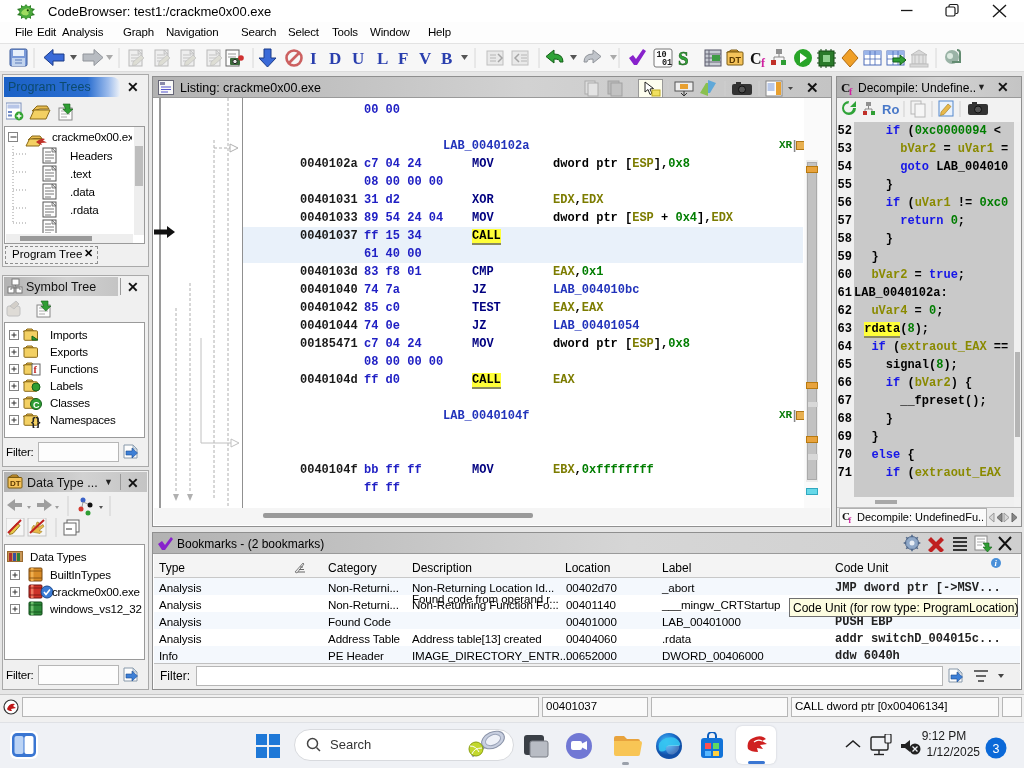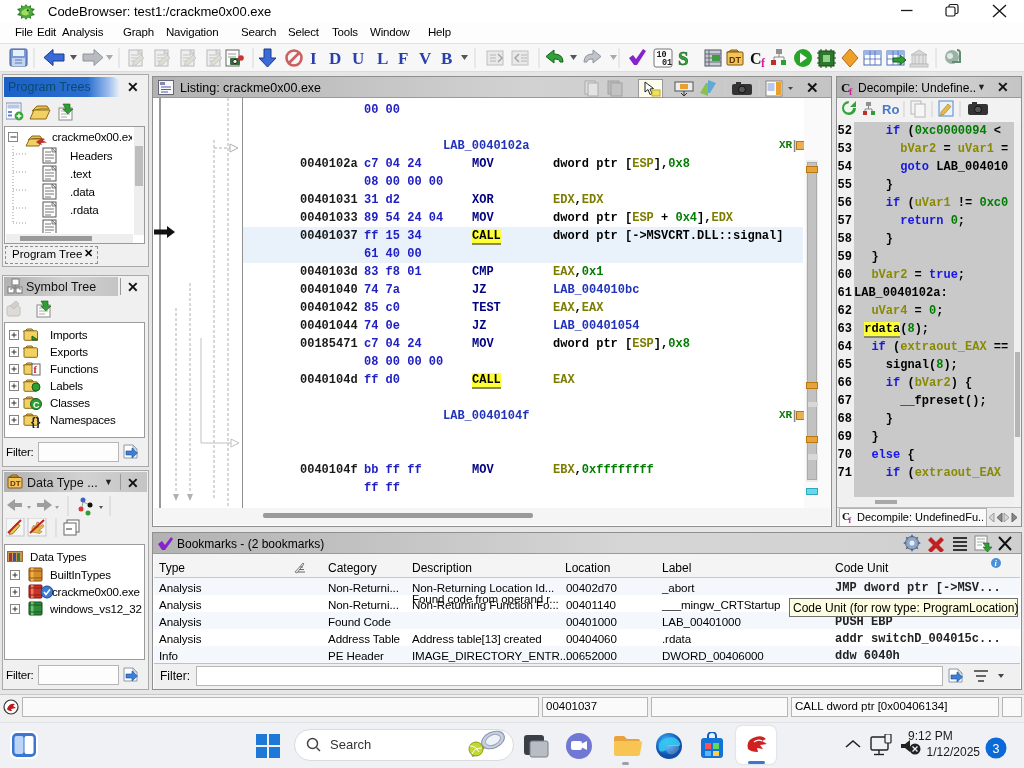--- a/index.html
+++ b/index.html
@@ -537,21 +537,20 @@
 <div class="lr" style="top:111px">
           <s style="left:146px" class="ca">00401033</s>
           <s style="left:210px" class="cb">89 54 24 04</s>
           <s style="left:318px" class="cm">MOV</s>
           <s style="left:399px" class="co">dword ptr [<i class="cr">ESP</i> + <i class="cc">0x4</i>],<i class="cr">EDX</i></s>
         </div>
 <div class="lr" style="top:129px">
           <s style="left:146px" class="ca">00401037</s>
           <s style="left:210px" class="cb">ff 15 34</s>
           <s style="left:318px" class="cm hl">CALL</s>
-          <s style="left:399px" class="co">dword ptr [-&gt;MSVCRT.DLL::signal]</s>
         </div>
 <div class="lr" style="top:147px">
           <s style="left:210px" class="cb">61 40 00</s>
         </div>
 <div class="lr" style="top:165px">
           <s style="left:146px" class="ca">0040103d</s>
           <s style="left:210px" class="cb">83 f8 01</s>
           <s style="left:318px" class="cm">CMP</s>
           <s style="left:399px" class="cr">EAX<i class="co">,</i><i class="cc">0x1</i></s>
         </div>
@@ -951,19 +950,19 @@
  <rect x="2" y="3" width="17" height="13" rx="1.5" fill="none" stroke="#222" stroke-width="1.4"></rect>
  <line x1="10" y1="16" x2="10" y2="20" stroke="#222" stroke-width="1.4"></line>
       <line x1="5" y1="20.5" x2="15" y2="20.5" stroke="#222" stroke-width="1.4"></line>
  <rect x="16" y="0" width="6" height="9" rx="1" fill="#eff1f5" stroke="#222" stroke-width="1.2"></rect>
 </svg>
 <svg class="ab" style="left:899px;top:736px" width="26" height="22">
  <path d="M2 8 h4 l5-4 v12 l-5-4 h-4z" fill="#222"></path>
  <circle cx="16" cy="13" r="5.5" fill="#222"></circle>
       <path d="M13.5 10.5 l5 5 M18.5 10.5 l-5 5" stroke="#eff1f5" stroke-width="1.3"></path>
 </svg>
-<div class="ab" style="left:908px;top:729px;width:72px;height:13px;font:12px 'Liberation Sans';color:#1a1a1a;text-align:left">9:12 PM</div>
+<div class="ab" style="left:908px;top:729px;width:72px;height:13px;font:12px 'Liberation Sans';color:#1a1a1a;text-align:center">9:12 PM</div>
 <div class="ab" style="left:908px;top:745px;width:72px;height:13px;font:12px 'Liberation Sans';color:#1a1a1a;text-align:right">1/12/2025</div>
 <svg class="ab" style="left:985px;top:737px" width="22" height="22">
       <circle cx="11" cy="11" r="10.5" fill="#0b69d8"></circle>
       <text x="7.5" y="15.5" font-size="12.5" font-family="Liberation Sans" fill="#fff">3</text>
     </svg>
 </div>
 
 </body></html>

